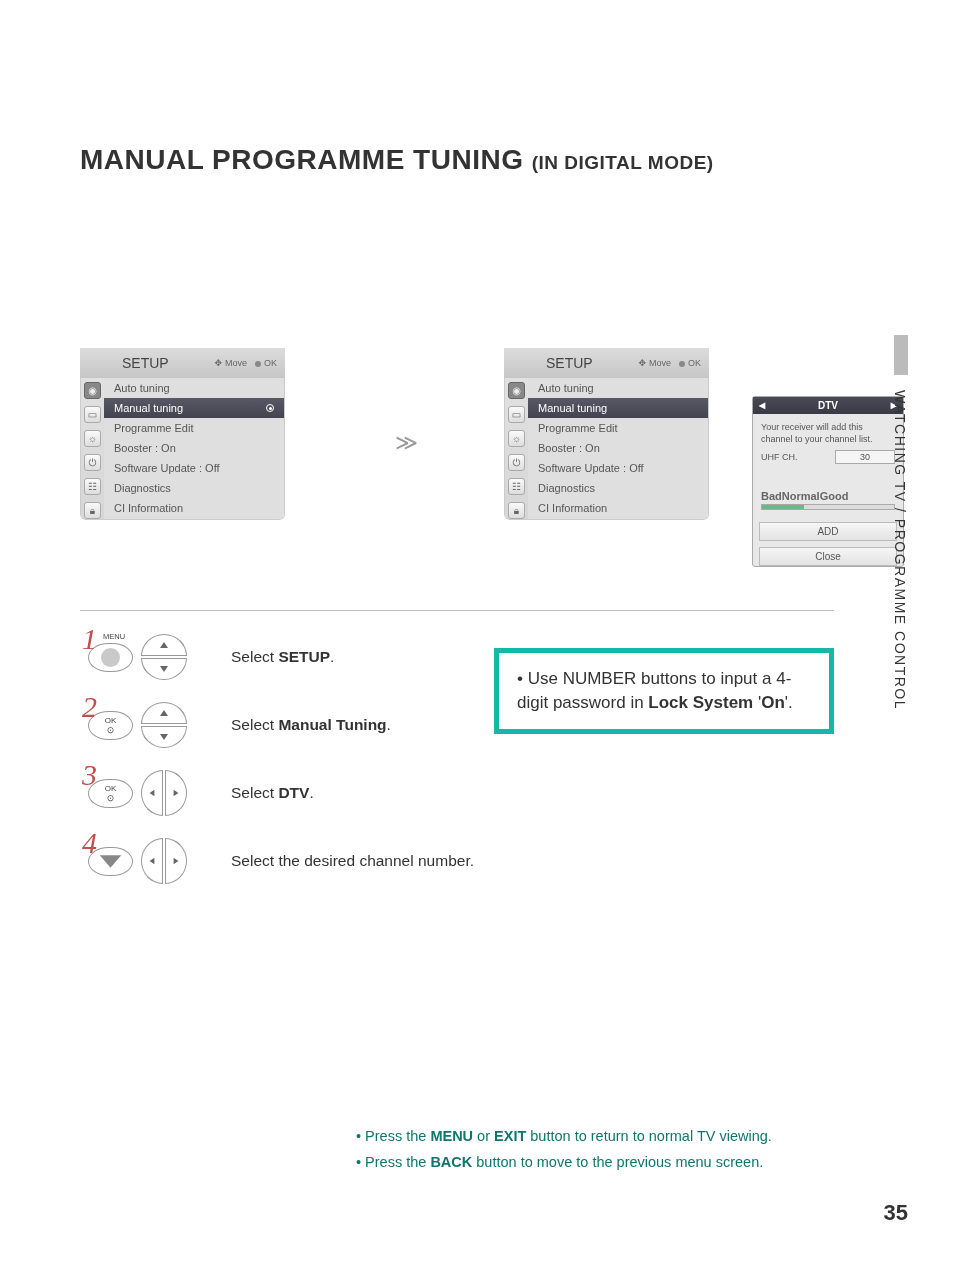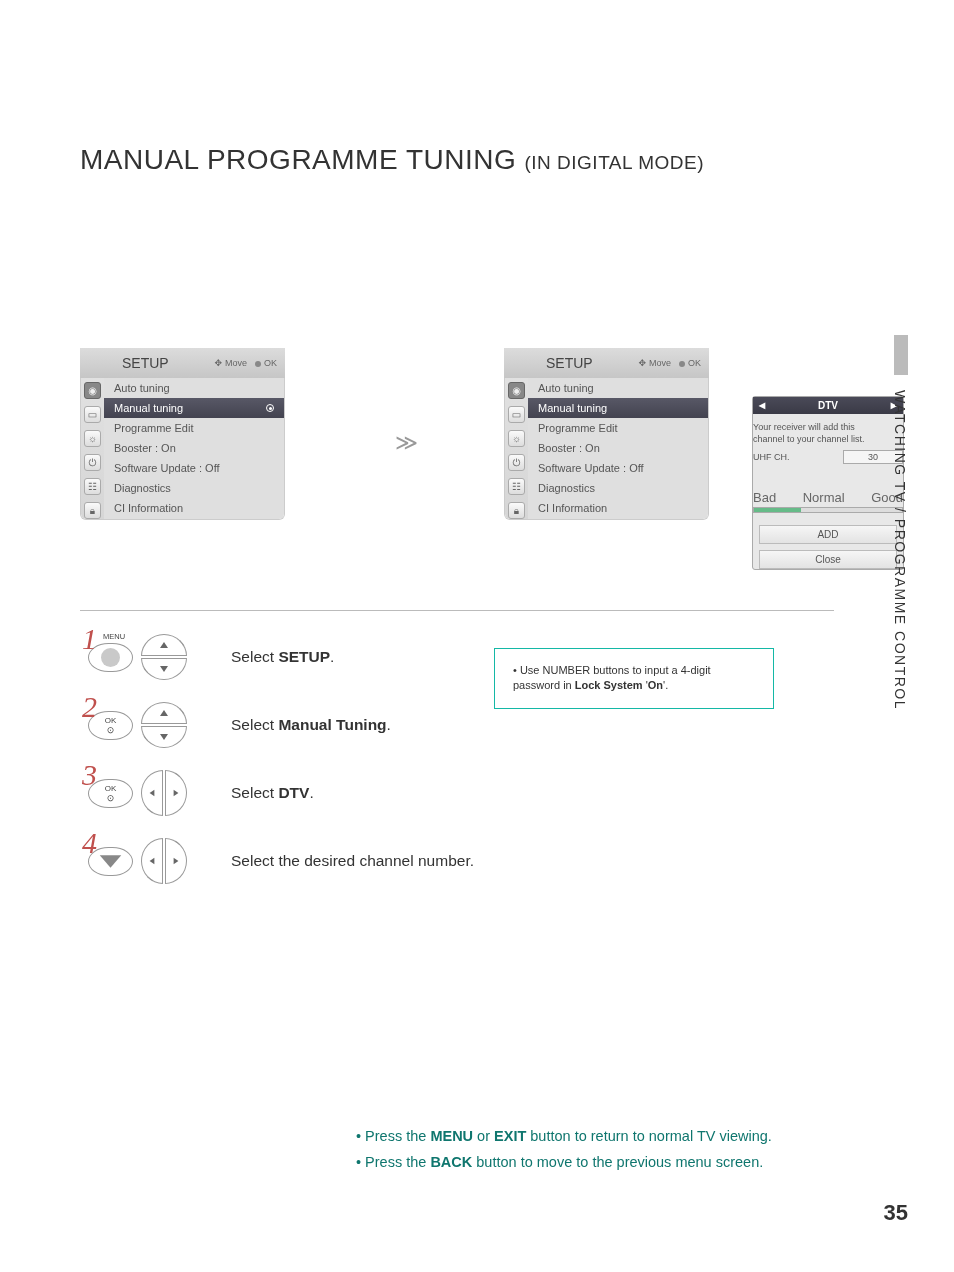--- a/index.html
+++ b/index.html
@@ -1,18 +1,18 @@
 <!DOCTYPE html>
 <html><head>
 <meta charset="utf-8">
 <style>
   *{box-sizing:border-box;margin:0;padding:0;}
   body{width:954px;height:1272px;font-family:"Optima","Gill Sans",sans-serif;color:#333;position:relative;background:#fff;}
   .page{padding:60px 72px 0 80px;}
-  h1{font-size:28px;font-weight:400;letter-spacing:0.5px;color:#333;margin-top:84px;}
+  h1{font-size:28px;font-weight:700;letter-spacing:0.5px;color:#333;margin-top:84px;}
   h1 .sub{font-size:19px;}
   .intro{font-size:14.5px;margin-top:14px;color:#333;}
   .side-tab{position:absolute;right:46px;top:335px;width:14px;height:40px;background:#bbb;}
   .vlabel{position:absolute;right:46px;top:390px;writing-mode:vertical-rl;font-size:14px;letter-spacing:1.5px;color:#333;}
   .pagenum{position:absolute;right:46px;bottom:46px;font-size:22px;font-weight:700;color:#333;}
   .screens{display:flex;align-items:flex-start;margin-top:172px;position:relative;height:230px;}
   .menu-panel{width:205px;font-family:Arial,Helvetica,sans-serif;}
   .menu-title{display:flex;align-items:center;height:30px;background:linear-gradient(#dcdcdc,#c6c6c6);padding-left:44px;font-size:14px;color:#444;position:relative;}
   .menu-title .hints{position:absolute;right:8px;font-size:9px;color:#666;}
   .menu-title .hints::before{content:"✥";margin-right:3px;}
@@ -29,45 +29,45 @@
   .menu-corner{position:absolute;width:30px;height:28px;background:linear-gradient(135deg,#ddd,#bbb);border:1px solid #bbb;border-radius:4px 0 0 0;display:flex;align-items:center;justify-content:center;font-size:14px;color:#888;}
   .panel-wrap{position:relative;}
   .panel-wrap .menu-corner{left:0;top:0;}
   .menu-panel{margin-left:0;}
   .panel-wrap .menu-title{margin-left:0;padding-left:42px;}
   .panel-wrap{margin-right:0;}
   .arrowbig{align-self:center;font-size:22px;color:#999;margin:0 86px 0 110px;margin-top:-40px;}
   .dtv-popup{position:absolute;left:672px;top:48px;width:152px;font-family:Arial,sans-serif;font-size:9px;background:#e8e8e8;border:1px solid #aaa;border-radius:3px;color:#555;}
   .dtv-head{background:linear-gradient(#4a4a58,#3a3a46);color:#fff;display:flex;align-items:center;justify-content:space-between;padding:3px 6px;font-size:10px;font-weight:700;}
   .dtv-head span.tri{font-size:8px;}
-  .dtv-body{padding:6px 0;}
+  .dtv-body{padding:6px 8px;}
   .dtv-body .line{margin:2px 0;}
   .uhf{display:flex;align-items:center;justify-content:space-between;margin-top:6px;gap:35px;}
   .uhf-box{border:1px solid #aaa;background:#f5f5f5;width:60px;text-align:center;padding:1px 0;font-size:9px;}
-  .signal-labels{display:flex;justify-content:space-between;margin-top:26px;font-size:13px;color:#666;}
+  .signal-labels{display:flex;margin-top:26px;font-size:11px;color:#666;font-weight:bold;}
   .signal-bar{height:6px;border:1px solid #aaa;margin-top:2px;background:linear-gradient(to right,#6b8,#6b8 32%,#ddd 32%);}
   .dtv-btn{border:1px solid #bbb;background:linear-gradient(#f6f6f6,#e3e3e3);text-align:center;padding:3px 0;margin:6px 6px 0 6px;font-size:10px;}
   .dtv-btn.last{}
   .divider{border:none;border-top:1px solid #bbb;margin-top:32px;width:754px;}
   .steps{margin-top:12px;}
   .step{display:flex;align-items:center;height:68px;position:relative;}
   .stepnum{font-family:Georgia,serif;font-style:italic;font-size:30px;color:#c0504d;width:14px;text-align:right;position:relative;top:-18px;left:2px;z-index:2;}
   .btn-oval{width:45px;height:29px;border:1.5px solid #999;border-radius:50%/55%;display:flex;align-items:center;justify-content:center;font-size:8px;color:#444;background:#fff;margin-left:-6px;position:relative;z-index:1;}
   .btn-oval.gray::after{content:"";width:19px;height:19px;border-radius:50%;background:#c9c9c9;}
   .btn-oval .okinner{display:flex;flex-direction:column;align-items:center;line-height:8px;}
   .btn-oval .okinner::after{content:"⊙";font-size:9px;margin-top:1px;}
   .dpad{width:46px;height:46px;margin-left:8px;position:relative;}
   .dpad .half{position:absolute;width:46px;height:22px;border:1.5px solid #999;border-radius:50%/100% 100% 0 0;display:flex;align-items:center;justify-content:center;}
   .dpad .half.bot{top:24px;transform:rotate(180deg);}
   .dpad .half svg{width:10px;height:8px;}
   .dpad.lr .half{width:22px;height:46px;border-radius:100% 0 0 100%/50%;top:0;}
   .dpad.lr .half.r{left:24px;transform:rotate(180deg);}
   .steptext{margin-left:44px;font-size:15.5px;color:#333;}
   .steptext b{font-weight:700;}
-  .notebox{border:1px solid #14b8a6;padding:14px 18px;font-size:11px;color:#333;width:280px;position:absolute;left:494px;top:648px;line-height:1.4;}
+  .notebox{border:5px solid #14b8a6;padding:14px 18px;font-size:17px;color:#333;width:340px;position:absolute;left:494px;top:648px;line-height:1.4;}
   .notebox b{font-weight:700;}
   .footnotes{position:absolute;left:356px;top:1118px;font-size:14.5px;color:#0f766e;}
   .footnotes p{margin:10px 0;}
   .footnotes b{font-weight:700;}
   .menu-label{position:absolute;left:14px;top:-12px;font-size:7.5px;font-family:Arial;background:transparent;}
 </style>
 </head>
 <body>
 
 <div class="page">

